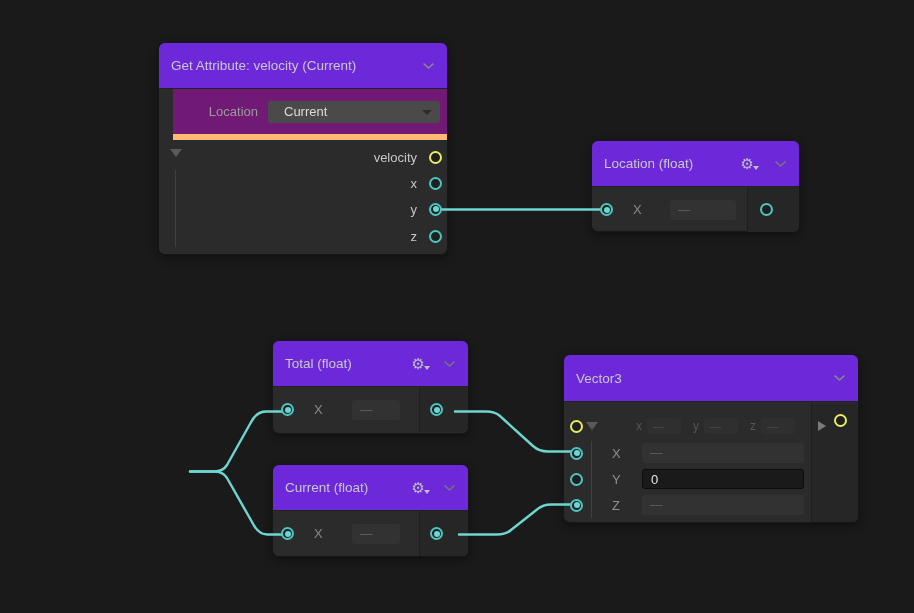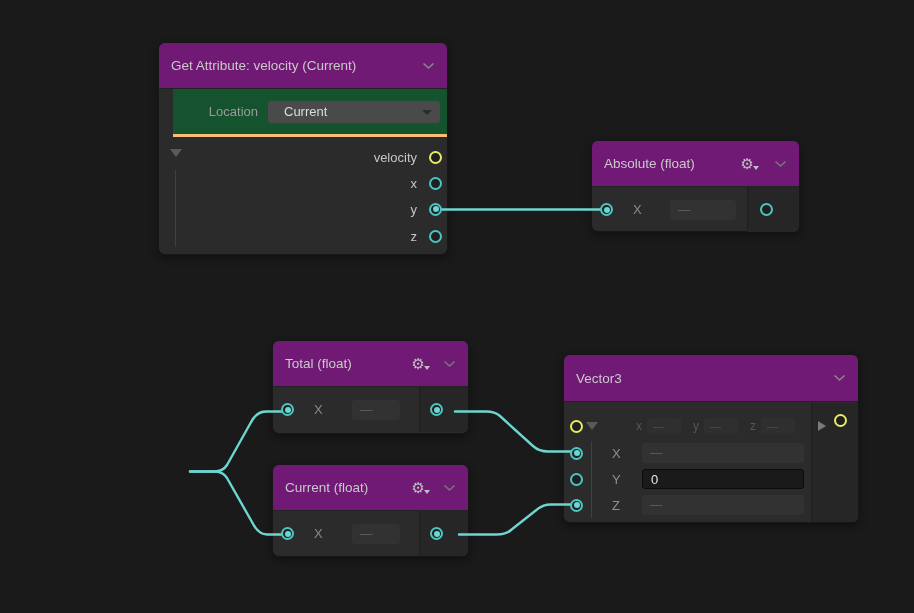--- a/index.html
+++ b/index.html
@@ -12,21 +12,21 @@
   .edges{position:absolute;left:0;top:0;z-index:2;pointer-events:none;}
 
   
   .node{
     position:absolute;background:#2b2b2b;border:1px solid #171717;
     border-radius:7px;box-sizing:border-box;
     box-shadow:0 3px 8px rgba(0,0,0,.4);
   }
   .header{
     display:flex;align-items:center;gap:8px;
-    background:#701a75;border-bottom:1px solid #222;
+    background:#6d28d9;border-bottom:1px solid #222;
     border-radius:6px 6px 0 0;padding:0 12px;box-sizing:border-box;
   }
   .title{color:#c9c9c9;font-size:13.5px;white-space:nowrap;flex:1 1 auto;}
   .chev{flex:0 0 auto;display:block;}
   .gear{
     position:relative;flex:0 0 auto;color:#bfbfbf;font-size:15px;line-height:1;
     margin-right:2px;
   }
   .gear::after{
     content:"";position:absolute;right:-5px;bottom:1px;
@@ -68,21 +68,21 @@
   }
   
   .tri-down{width:0;height:0;border-left:6px solid transparent;border-right:6px solid transparent;border-top:8px solid #5a5a5a;}
   .tri-right{width:0;height:0;border-top:5px solid transparent;border-bottom:5px solid transparent;border-left:8px solid #7a7a7a;}
   .vline{position:absolute;width:1px;background:#404040;}
 
   
   #ga{left:158px;top:42px;width:290px;height:213px;}
   #ga .header{height:46px;}
   #ga .settings{
-    height:45px;background:#14532d;border-bottom:3px solid #fdba74;
+    height:45px;background:#701a75;border-bottom:6px solid #fdba74;
     display:flex;align-items:center;justify-content:flex-end;gap:10px;
     padding:0 7px;
     margin-left:14px;
   }
   .dropdown{
     position:relative;width:172px;height:22px;background:#4a4a4a;
     border-radius:3px;display:flex;align-items:center;padding:0 16px;
     box-sizing:border-box;color:#dcdcdc;font-size:13px;
   }
   .dropdown::after{
@@ -172,21 +172,21 @@
       <span class="port connected"></span>
     </div>
     <div class="out-row" style="top:180px">
       <span class="row-label">z</span>
       <span class="port"></span>
     </div>
   </div>
 
   <div class="node math" id="abs">
     <div class="header">
-      <span class="title">Absolute (float)</span>
+      <span class="title">Location (float)</span>
       <span class="gear">⚙</span>
       <svg class="chev" width="13" height="8" style="margin-left:10px">
           <polyline points="1.5,1.5 6.5,6 11.5,1.5" stroke="#777" stroke-width="1.6" fill="none"></polyline>
         </svg>
     </div>
     <div class="body">
       <span class="port connected in-port"></span>
       <span class="x-label">X</span>
       <div class="field">—</div>
       <div class="out-col">

